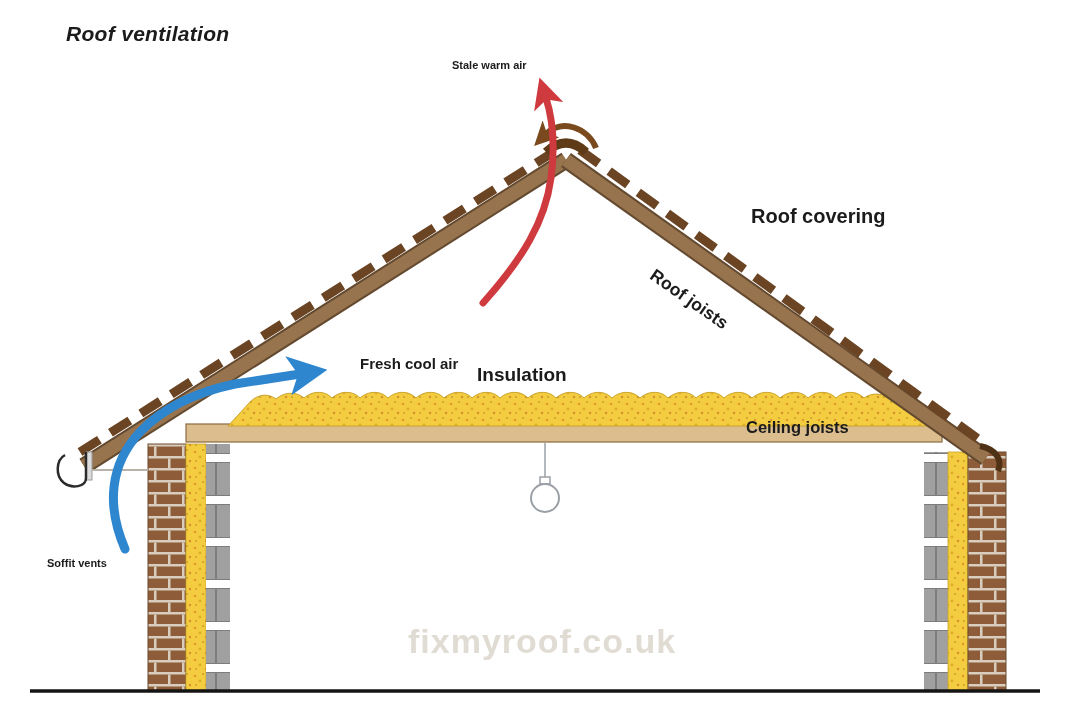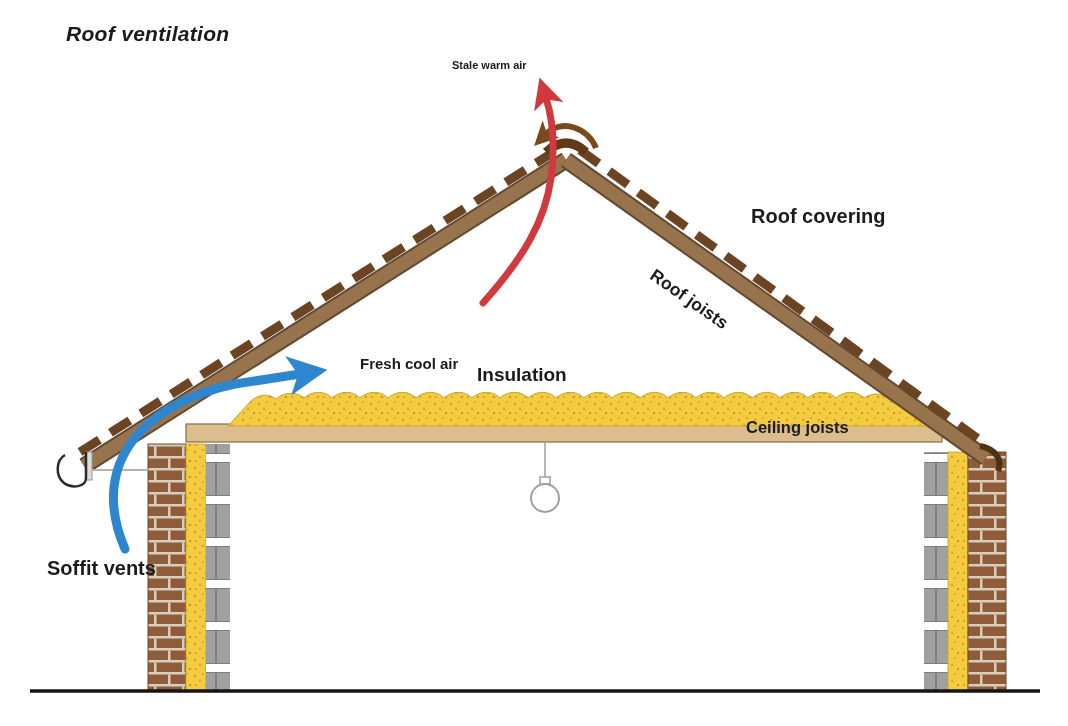--- a/index.html
+++ b/index.html
@@ -8,21 +8,21 @@
   .canvas > svg { position:absolute; left:0; top:0; }
   .lbl { position:absolute; color:#1b1b1b; font-weight:bold; white-space:nowrap; }
   .title { left:66px; top:22px; font-size:21px; font-style:italic; font-weight:800; letter-spacing:.3px; }
   .stale { left:452px; top:59px; font-size:11px; }
   .hlv { left:628px; top:69px; font-size:17.5px; }
   .roofcov { left:704px; top:205px; font-size:20px;margin-left:47px; }
   .roofjoists { left:652px; top:263px; font-size:17.5px; transform:rotate(35deg); transform-origin:left center; }
   .fresh { left:360px; top:355px; font-size:15px; }
   .insul { left:477px; top:364px; font-size:19px; }
   .ceiling { left:702px; top:418px; font-size:16.5px;margin-left:44px; }
-  .soffit { left:47px; top:557px; font-size:20px; }
+  .soffit { left:47px; top:557px; font-size:11px; }
   .lowlevel { left:46px; top:603px; font-size:17.5px; line-height:23px; white-space:pre-line; }
   .watermark { position:absolute; left:408px; top:622px; font-size:34px; font-weight:800; letter-spacing:1px;
                color:rgba(213,208,196,0.75); text-shadow:0 0 2px rgba(255,255,255,0.8); white-space:nowrap; }
 </style>
 </head>
 <body>
 
 <div class="canvas">
 
   <svg width="1068" height="726" viewBox="0 0 1068 726">
@@ -107,20 +107,21 @@
       <rect x="540" y="477" width="10" height="7" fill="#ffffff" stroke="#9aa0a6" stroke-width="1.5"></rect>
       <circle cx="545" cy="498" r="14" fill="#ffffff" stroke="#9aa0a6" stroke-width="2"></circle>
     </g>
 
     <path d="M 125 549 C 106 505 110 464 140 432 C 164 407 196 392 235 384 L 300 374" fill="none" stroke="#2e86cf" stroke-width="9" stroke-linecap="round" marker-end="url(#ah-blue)"></path>
     <path d="M 483 303 C 523 258 545 222 551 178 C 555 148 553 120 546 98" fill="none" stroke="#cf3a3f" stroke-width="7" stroke-linecap="round" marker-end="url(#ah-red)"></path>
 
     <line x1="30" y1="691" x2="1040" y2="691" stroke="#141414" stroke-width="3.5"></line>
   </svg>
 
+  <div class="watermark">fixmyroof.co.uk</div>
 
   <div class="lbl title">Roof ventilation</div>
   <div class="lbl stale">Stale warm air</div>
   <div class="lbl roofcov">Roof covering</div>
   <div class="lbl roofjoists">Roof joists</div>
   <div class="lbl fresh">Fresh cool air</div>
   <div class="lbl insul">Insulation</div>
   <div class="lbl ceiling">Ceiling joists</div>
   <div class="lbl soffit">Soffit vents</div>
 

